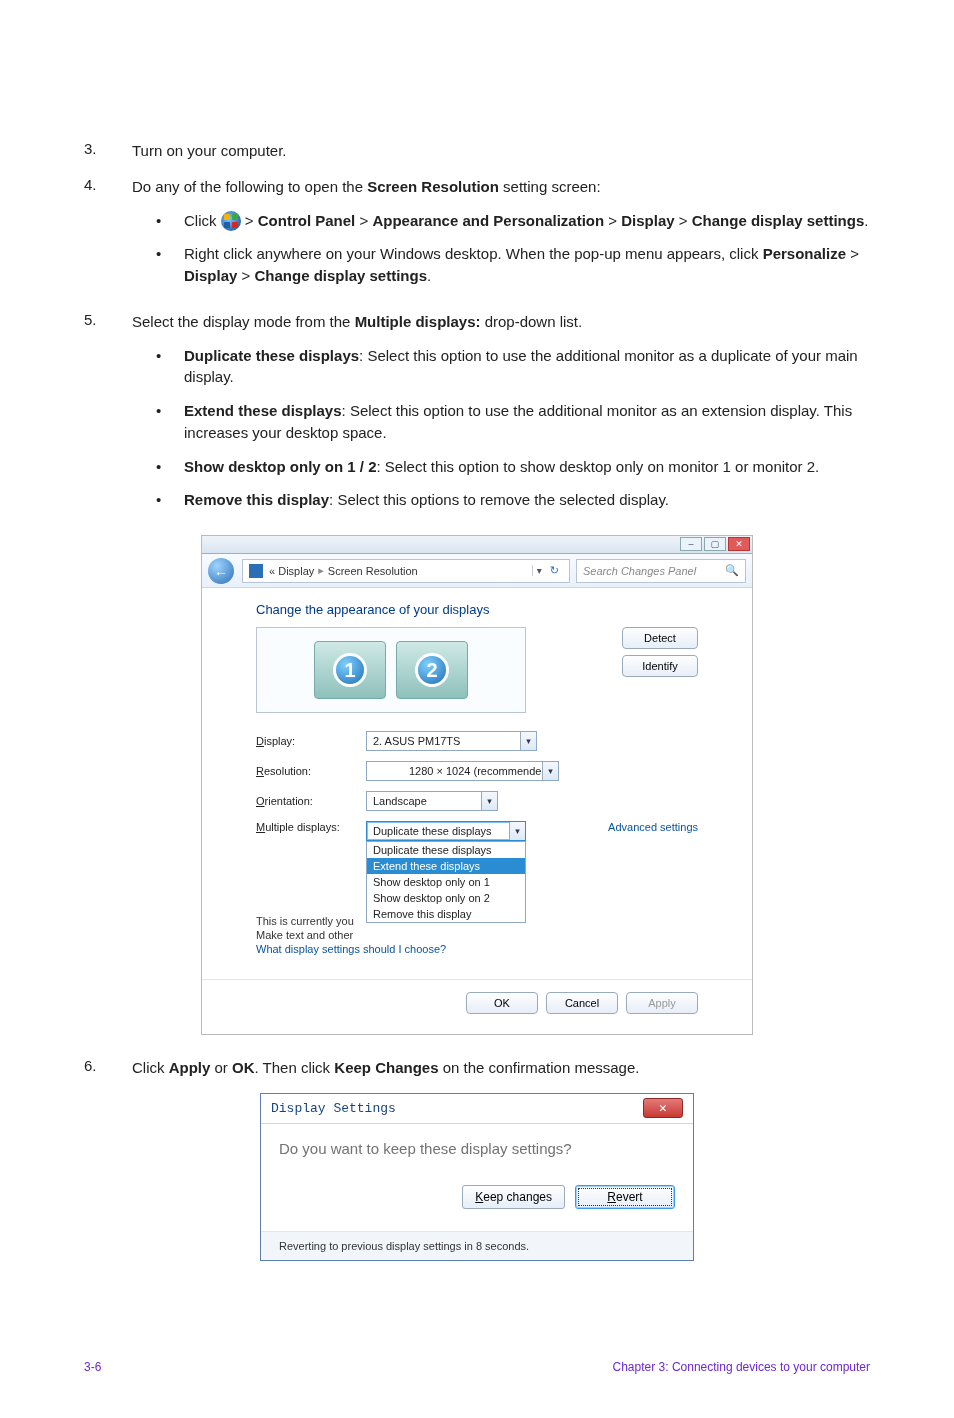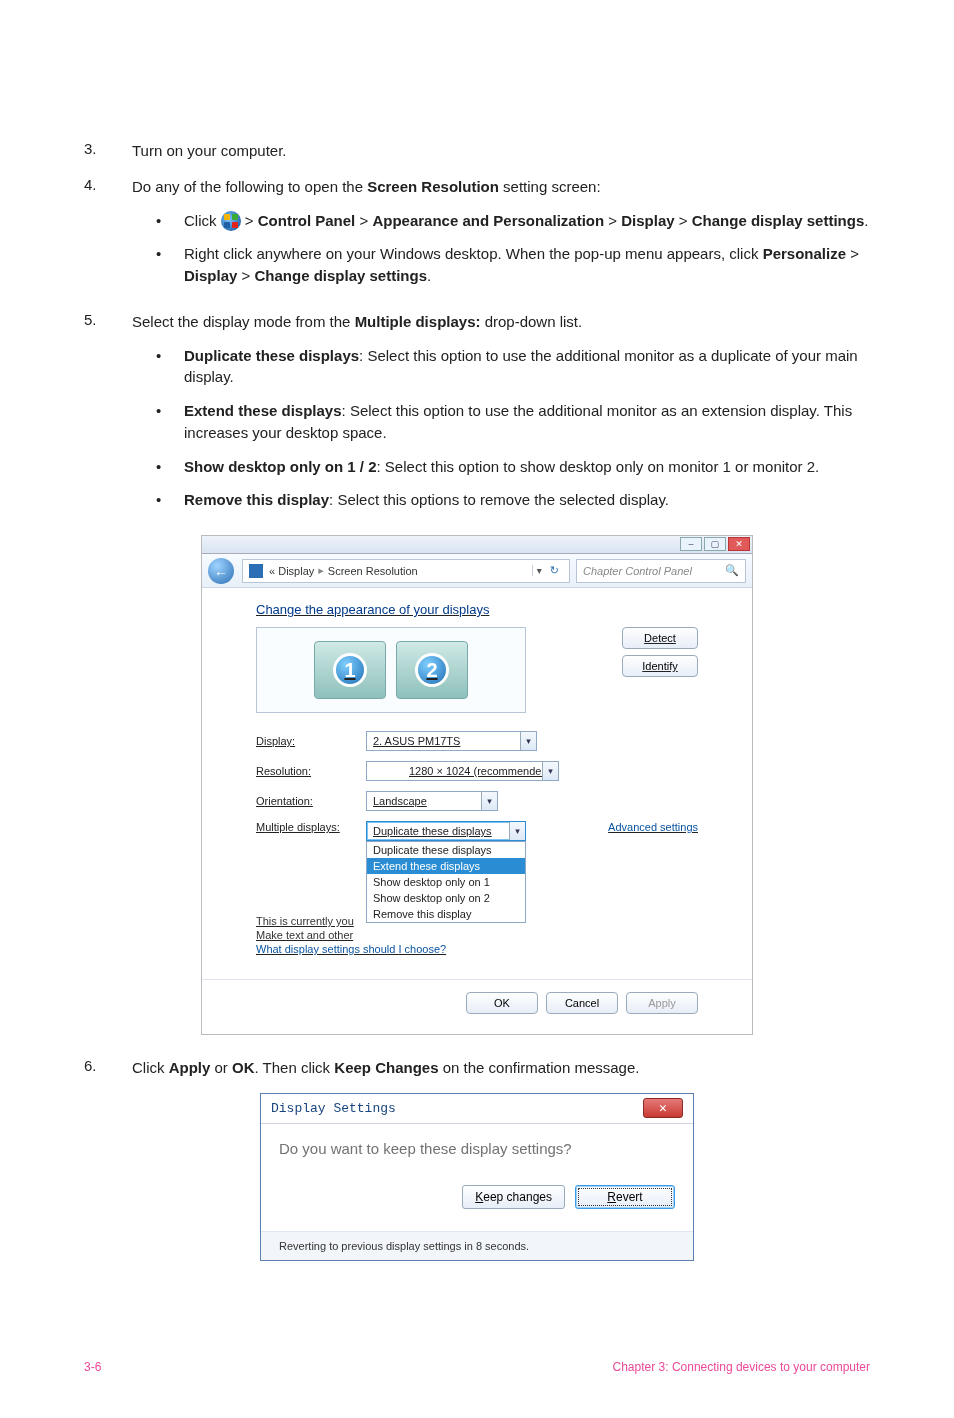--- a/index.html
+++ b/index.html
@@ -24,21 +24,21 @@
   .sr-caption .winbtn.close { background:#e05a5a; color:#fff; border-color:#b33; }
   .sr-addr { height: 34px; background: linear-gradient(#f7fbff,#e8f0f9); border-bottom:1px solid #c9d6e7; display:flex; align-items:center; padding:0 6px; }
   .sr-back { width:26px; height:26px; border-radius:50%; background: radial-gradient(circle at 35% 30%, #9fd4ff, #2b6fb5); color:#fff; display:flex; align-items:center; justify-content:center; font-size:14px; margin-right:2px; }
   .sr-crumb { flex:1; height:24px; border:1px solid #b8c5d6; background:#fff; display:flex; align-items:center; padding:0 6px; font-size:11px; color:#333; margin:0 6px; }
   .sr-crumb .ico { width:14px; height:14px; background:#2a6fb5; margin-right:6px; display:inline-block; }
   .sr-crumb .sep { margin:0 4px; color:#888; }
   .sr-crumb .dd { margin-left:auto; color:#555; font-size:10px; padding:0 4px; border-left:1px solid #ccd; }
   .sr-crumb .ref { padding:0 4px; color:#2a6fb5; }
   .sr-search { width:170px; height:24px; border:1px solid #b8c5d6; background:#fff; display:flex; align-items:center; padding:0 6px; font-size:11px; color:#888; font-style:italic; }
   .sr-search .mag { margin-left:auto; color:#5a82b5; font-style:normal; }
-  .sr-body { padding: 14px 54px 24px 54px; min-height: 360px; text-decoration: underline; }
+  .sr-body { padding: 14px 54px 24px 54px; min-height: 360px; }
   .sr-title { color:#003a8c; font-size:13px; margin-bottom:10px; }
   .sr-monitors { display:flex; align-items:flex-start; }
   .mon-box { border:1px solid #b8c5d6; width:270px; height:86px; display:flex; align-items:center; justify-content:center; gap:10px; background:#fafdff; }
   .mon { width:72px; height:58px; border:1px solid #7aa; border-radius:4px; background:linear-gradient(#cfe9e6,#8ec0bb); display:flex; align-items:center; justify-content:center; position:relative; }
   .mon .num { width:34px; height:34px; border-radius:50%; border:3px solid #fff; background:radial-gradient(circle at 35% 30%,#7fcfff,#1e6fb5); color:#fff; font-size:20px; font-weight:bold; display:flex; align-items:center; justify-content:center; }
   .mon-btns { margin-left:auto; }
   .w7btn { min-width:76px; height:22px; border:1px solid #9ab; background:linear-gradient(#fefefe,#e7eef8); font-size:11px; border-radius:4px; display:block; margin-bottom:6px; padding:0 10px; cursor:pointer; }
 
   .sr-field { display:flex; align-items:center; margin-top:10px; font-size:11px; }
   .sr-label { width:110px; color:#222; }
@@ -72,21 +72,21 @@
   .ds-title-text { color:#18457e; font-size:13px; }
   .ds-close { margin-left:auto; width:40px; height:20px; background:linear-gradient(#e57a7a,#c83a32); border:1px solid #8a2a22; border-radius:3px; color:#fff; display:flex; align-items:center; justify-content:center; font-weight:bold; font-size:13px; }
   .ds-body { padding:16px 18px 8px 18px; }
   .ds-q { color:#737373; font-size:15px; margin-bottom:28px; }
   .ds-btns { display:flex; justify-content:flex-end; gap:10px; margin-bottom:14px; }
   .ds-btn { min-width:100px; height:24px; border:1px solid #9ab; background:linear-gradient(#fefefe,#e7eef8); border-radius:3px; font-size:12px; padding:0 12px; cursor:pointer; }
   .ds-btn .ul { text-decoration:underline; }
   .ds-btn.focus { border:1px solid #3a9be8; box-shadow:0 0 0 1px #9fd1f6 inset; outline:1px dotted #333; outline-offset:-4px; }
   .ds-foot { border-top:1px solid #dfe6ef; background:#f2f5f9; padding:8px 18px; font-size:11px; color:#333; }
 
-  .page-footer { position:absolute; left:0; width:954px; top:1360px; font-size:12px; color:#ec4899; display:flex; padding:0 84px; }
+  .page-footer { position:absolute; left:0; width:954px; top:1360px; font-size:12px; color:#6d28d9; display:flex; padding:0 84px; }
   .page-footer .pg { }
   .page-footer .ch { margin-left:auto;text-align:right; }
 </style>
 </head>
 <body>
 
 <div class="page">
 
   <div class="ol-item">
     <div class="ol-num">3.</div>
@@ -154,21 +154,21 @@
           <span class="ico"></span>
           <span>«</span>
           <span>&nbsp;</span>
           <span>Display</span>
           <span class="sep">▸</span>
           <span>Screen Resolution</span>
           <span class="dd">▾</span>
           <span class="ref">↻</span>
         </div>
         <div class="sr-search">
-          <span>Chapter Control Panel</span>
+          <span>Search Changes Panel</span>
           <span class="mag">🔍</span>
         </div>
       </div>
       <div class="sr-body">
         <div class="sr-title">Change the appearance of your displays</div>
         <div class="sr-monitors">
           <div class="mon-box">
             <div class="mon">
                 <div class="num">1</div>
               </div>

